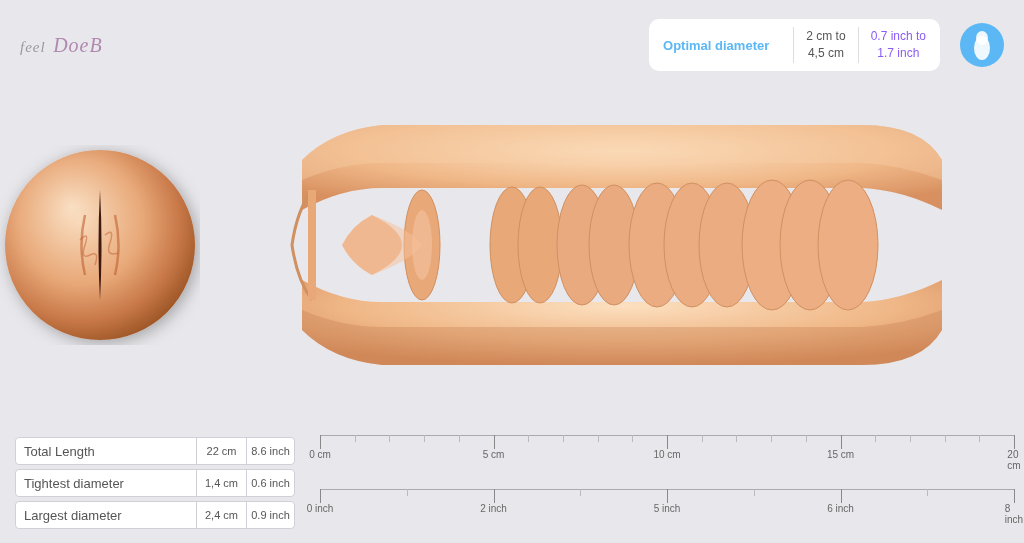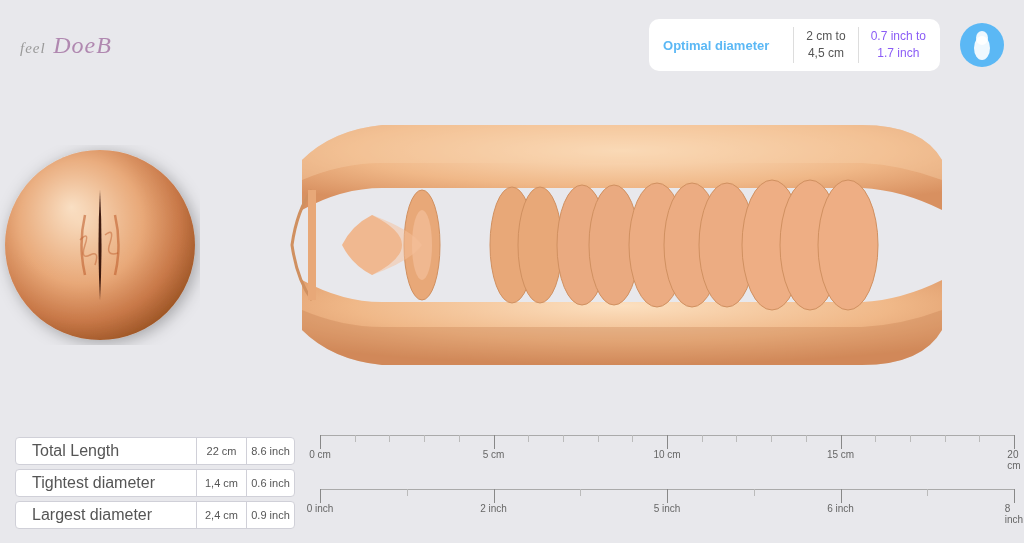--- a/index.html
+++ b/index.html
@@ -123,23 +123,23 @@
       border: 1px solid #d0d0d8;
       border-radius: 4px;
       margin-bottom: 4px;
       background: white;
       overflow: hidden;
       height: 28px;
     }
 
     .spec-label {
       flex: 1;
-      font-size: 16px;
+      font-size: 13px;
       color: #555;
-      padding: 0 16px;
+      padding: 0 8px;
       white-space: nowrap;
     }
 
     .spec-cm {
       width: 50px;
       font-size: 11px;
       color: #555;
       text-align: center;
       border-left: 1px solid #d0d0d8;
       padding: 0 4px;
@@ -174,21 +174,21 @@
       justify-content: flex-start;
       padding: 5px 10px;
     }
   </style>
 </head>
 <body>
 
 <div class="header">
   <div class="logo">
     <span style="font-style:italic; color:#999; font-size:15px;">feel</span>
-    <span style="font-family:cursive; color:#b088b0; font-size:24px; margin-left:2px;">DoeB</span>
+    <span style="font-family:cursive; color:#b088b0; font-size:20px; margin-left:2px;">DoeB</span>
   </div>
 
   <div class="optimal-box">
     <div class="optimal-info">
       <div class="optimal-title">Optimal diameter</div>
       <div class="optimal-divider"></div>
       <div class="optimal-cm" style="white-space:pre-line;">2 cm to
 4,5 cm</div>
       <div class="optimal-divider"></div>
       <div class="optimal-inch" style="white-space:pre-line;">0.7 inch to

